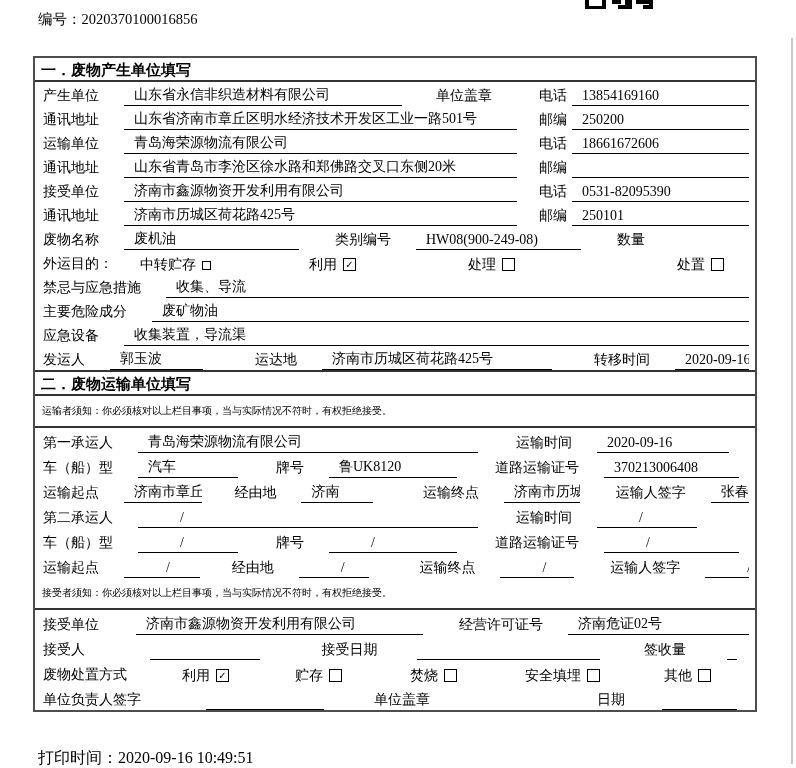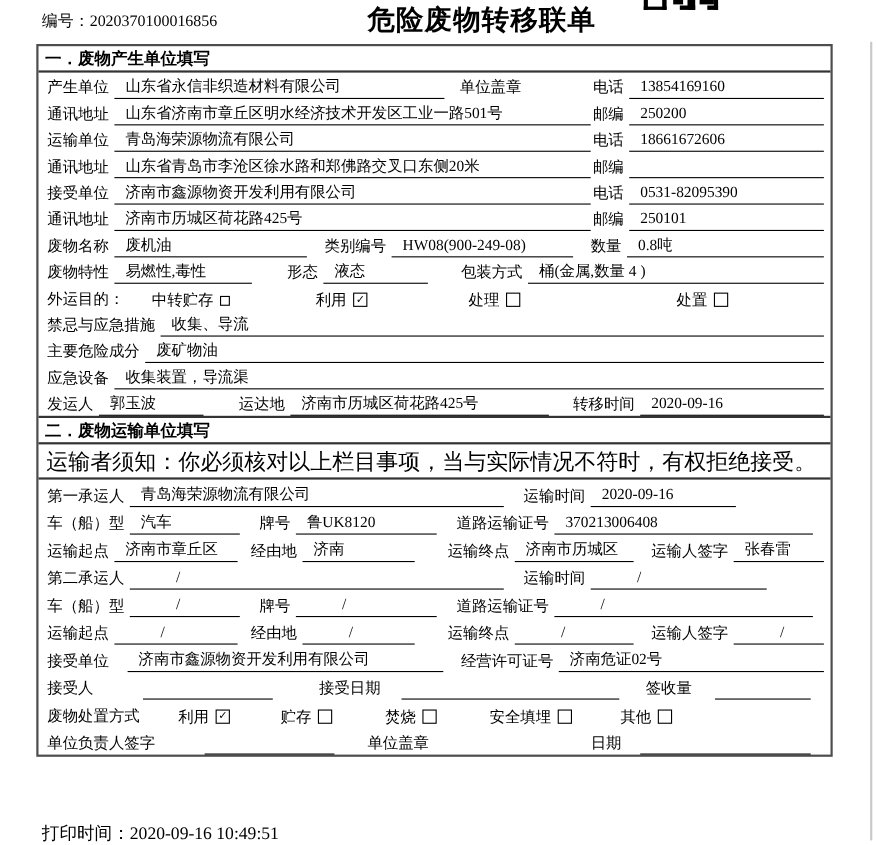--- a/index.html
+++ b/index.html
@@ -12,31 +12,31 @@
   .hdr{position:relative;height:24px;}
   .doc-no{position:absolute;left:38px;top:10px;font-size:14.5px;white-space:nowrap;}
   .title{
     position:absolute;left:334px;top:1px;font-size:25px;font-weight:bold;
     font-family:"Liberation Sans","DejaVu Sans",sans-serif;letter-spacing:1px;white-space:nowrap;
   }
   .qr{position:absolute;left:585px;top:0;}
   .edge{position:absolute;left:791px;top:38px;width:2px;height:726px;background:#c9c9c9;}
 
   .tbl{
-    position:absolute;left:33px;top:40px;width:724px;box-sizing:border-box;
+    position:absolute;left:33px;top:56px;width:724px;box-sizing:border-box;
     border:2px solid #4d4d4d;background:#fff;
   }
   .sec-h{
     height:21px;line-height:21px;padding:1px 6px 0;font-weight:bold;font-size:15px;
     font-family:"Liberation Sans","DejaVu Sans",sans-serif;border-bottom:2px solid #333;
   }
   .bt{border-top:2px solid #333;}
-  .notice{height:30px;display:flex;align-items:center;padding:0 7px;border-bottom:2px solid #333;font-size:20px;}
-
-  .r{display:flex;align-items:flex-end;height:24px;padding:0 6px;box-sizing:border-box;}
+  .notice{height:30px;display:flex;align-items:center;padding:0 7px;border-bottom:2px solid #333;font-size:10px;}
+
+  .r{display:flex;align-items:flex-end;height:24px;padding:0 6px;box-sizing:border-box;gap:20px;}
   .rr{height:25px;}
   .lbl{flex:none;white-space:nowrap;padding:0 5px 1px 2px;}
   .v{border-bottom:1px solid #000;white-space:nowrap;padding:0 0 1px 10px;box-sizing:border-box;overflow:hidden;}
   .g{flex:1 1 auto;}
   .sp{flex:1 1 auto;}
   .rg{flex:none;width:212px;display:flex;align-items:flex-end;}
   .slash{padding-left:42px;}
   .cb{
     flex:none;display:inline-block;width:11px;height:11px;border:1px solid #000;
     font-size:10px;line-height:11px;text-align:center;margin:0 0 3px 6px;
@@ -46,21 +46,20 @@
   .opt{display:flex;align-items:flex-end;}
   .ftr{position:absolute;left:38px;top:748px;font-size:16px;white-space:nowrap;}
 </style>
 </head>
 <body>
 
 <div class="page">
 
   <div class="hdr">
     <div class="doc-no"><span>编号：</span><span>2020370100016856</span></div>
-    <div class="title">危险废物转移联单</div>
     <svg class="qr" width="68" height="9" viewBox="0 0 68 9">
       <rect x="0" y="0" width="4" height="9" fill="#000"></rect>
         <rect x="17" y="0" width="4" height="9" fill="#000"></rect>
       <rect x="0" y="6" width="21" height="3" fill="#000"></rect>
         <rect x="27" y="0" width="9" height="4" fill="#000"></rect>
       <rect x="40" y="0" width="7" height="9" fill="#000"></rect>
         <rect x="51" y="0" width="13" height="4" fill="#000"></rect>
       <rect x="33" y="5" width="14" height="4" fill="#000"></rect>
         <rect x="58" y="5" width="10" height="4" fill="#000"></rect>
       <rect x="64" y="0" width="4" height="9" fill="#000"></rect>
@@ -127,35 +126,26 @@
         <span class="v g">250101</span>
       </span>
     </div>
 
     <div class="r">
       <span class="lbl">废物名称</span>
       <span class="v" style="width:175px">废机油</span>
       <span class="lbl" style="margin-left:14px">类别编号</span>
       <span class="v" style="width:165px">HW08(900-249-08)</span>
       <span class="lbl" style="margin-left:14px">数量</span>
-      <span class="v g">0.8吨</span>
-    </div>
-
-    <div class="r">
-      <span class="lbl">废物特性</span>
-      <span class="v" style="width:125px">易燃性,毒性</span>
-      <span class="lbl" style="margin-left:30px">形态</span>
-      <span class="v" style="width:95px">液态</span>
-      <span class="lbl" style="margin-left:28px">包装方式</span>
-      <span class="v g">桶(金属,数量 4 )</span>
-    </div>
+    </div>
+
 
     <div class="r">
       <span class="lbl">外运目的：</span>
-      <span class="opt" style="margin-left:20px">
+      <span class="opt" style="margin-left:2px">
         <span>中转贮存</span>
         <span class="cb small"></span>
       </span>
       <span class="opt" style="margin-left:78px">
         <span>利用</span>
         <span class="cb">✓</span>
       </span>
       <span class="opt" style="margin-left:92px">
         <span>处理</span>
         <span class="cb"></span>
@@ -241,20 +231,21 @@
       <span class="lbl">运输起点</span>
       <span class="v slash" style="width:112px">/</span>
       <span class="lbl" style="margin-left:10px">经由地</span>
       <span class="v slash" style="width:102px">/</span>
       <span class="lbl" style="margin-left:28px">运输终点</span>
       <span class="v slash" style="width:108px">/</span>
       <span class="lbl" style="margin-left:14px">运输人签字</span>
       <span class="v slash g">/</span>
     </div>
 
+    <div class="notice">接受者须知：你必须核对以上栏目事项，当与实际情况不符时，有权拒绝接受。</div>
 
     <div class="r rr">
       <span class="lbl">接受单位</span>
       <span class="v" style="width:287px;margin-left:12px">济南市鑫源物资开发利用有限公司</span>
       <span class="lbl" style="margin-left:14px">经营许可证号</span>
       <span class="v g">济南危证02号</span>
     </div>
 
     <div class="r rr">
       <span class="lbl">接受人</span>

